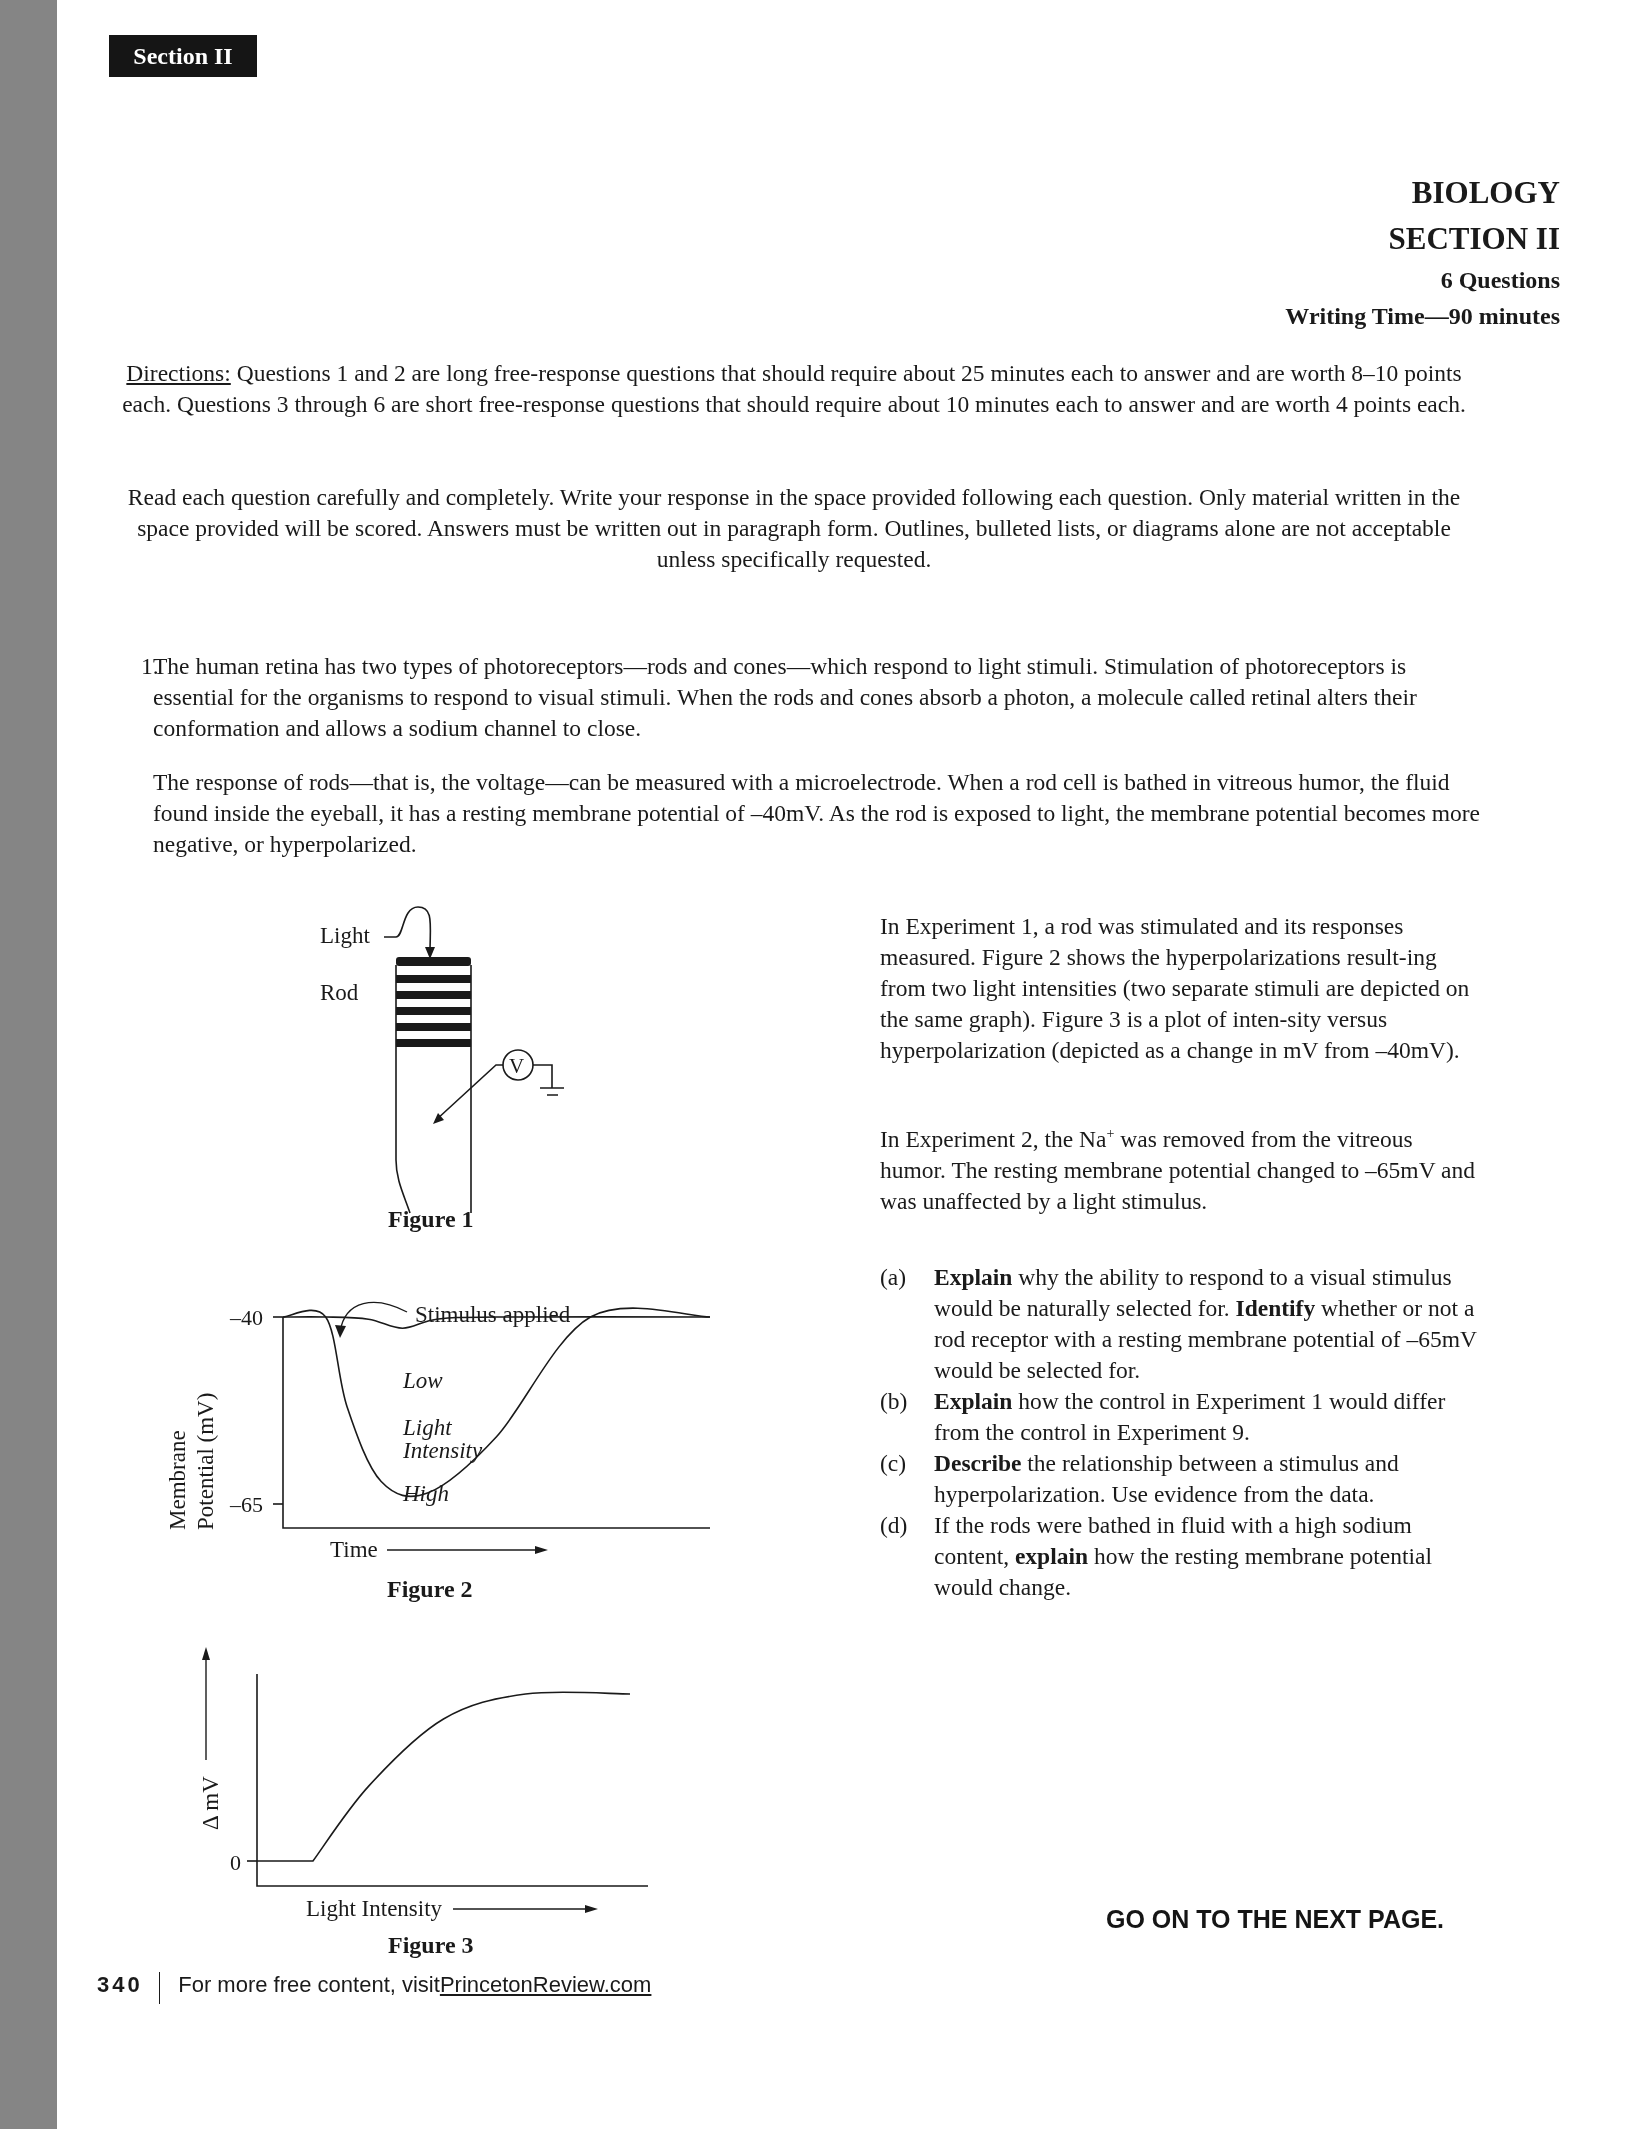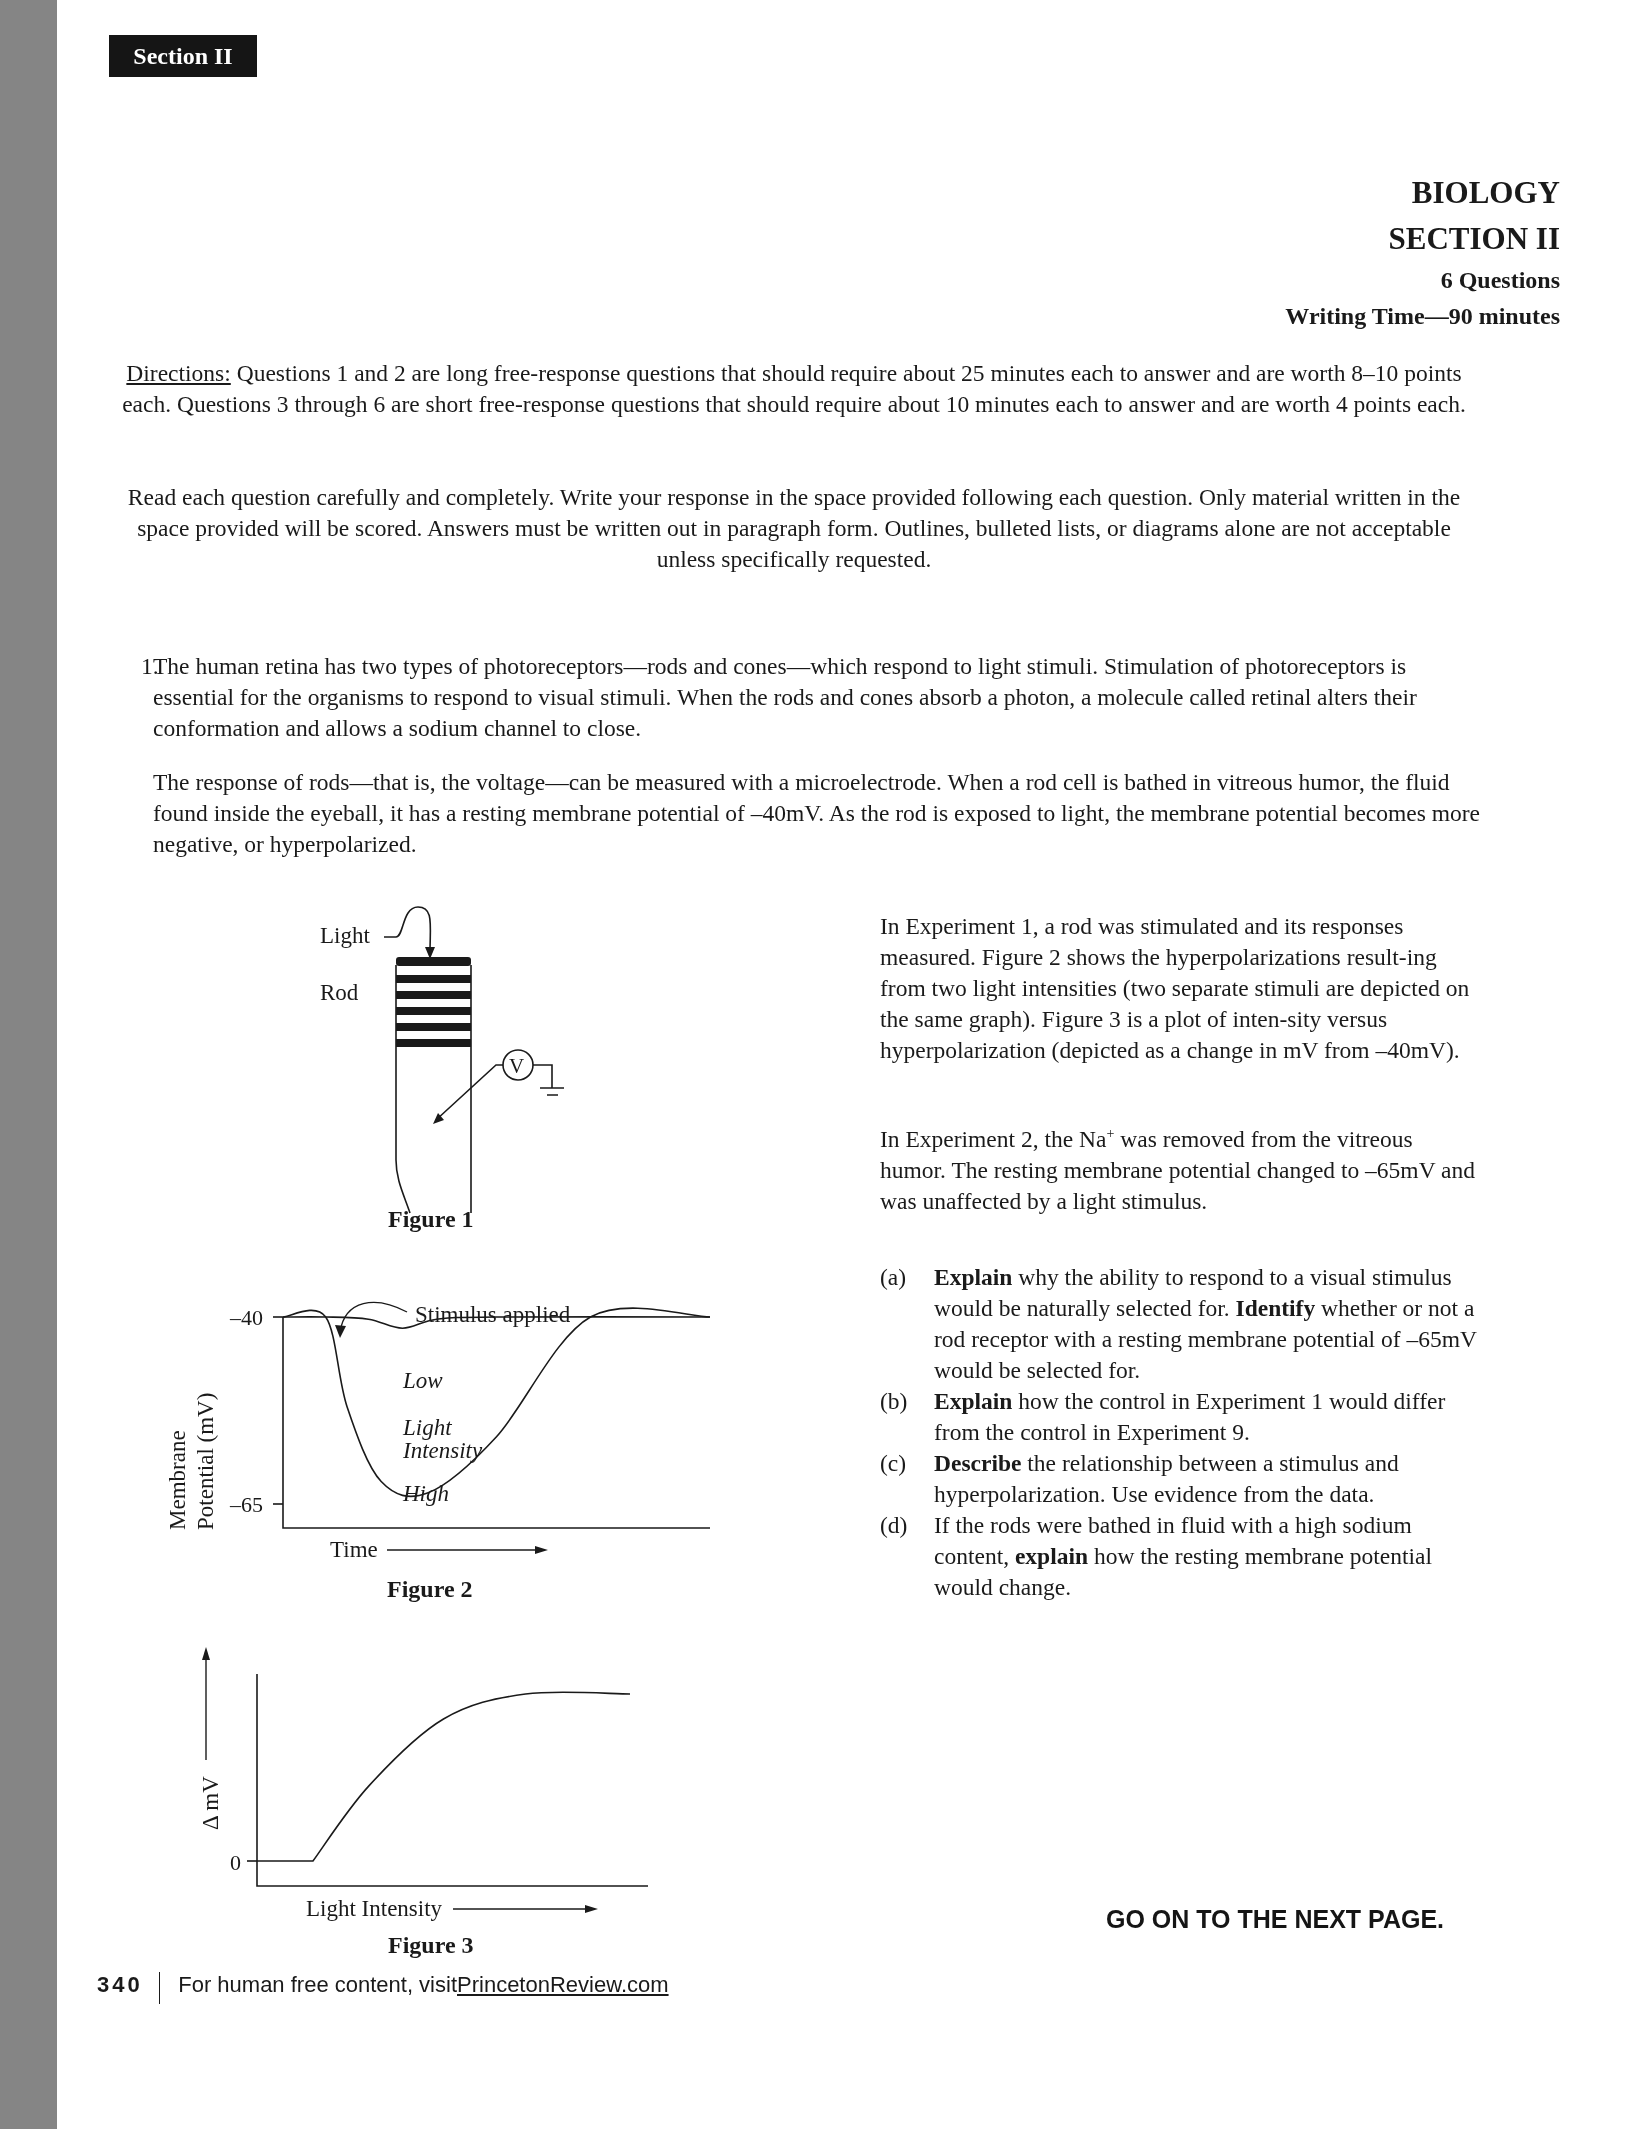--- a/index.html
+++ b/index.html
@@ -130,15 +130,15 @@
   <line x1="303" y1="279" x2="440" y2="279" stroke="#1a1a1a" stroke-width="1.4"></line>
   <path d="M 435 275 L 448 279 L 435 283 Z" fill="#1a1a1a"></path>
 </svg>
 <div style="position:absolute;left:388px;top:1932px;font-weight:bold;font-size:24px;">Figure 3</div>
 
 <div class="go-next">GO ON TO THE NEXT PAGE.</div>
 
 <div class="footer">
   <span class="pg">340</span>
   <span class="sep"></span>
-  <span>For human free content, visit </span>
+  <span>For more free content, visit </span>
     <span class="link">PrincetonReview.com</span>
 </div>
 
 </body></html>

